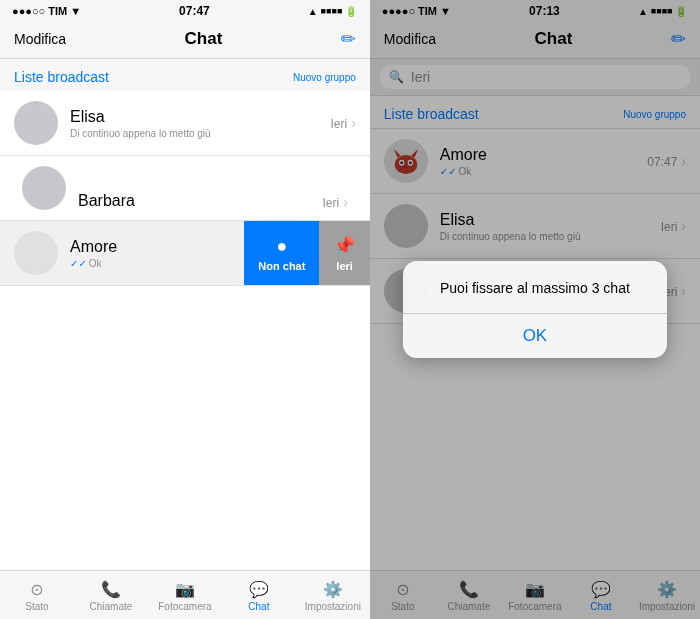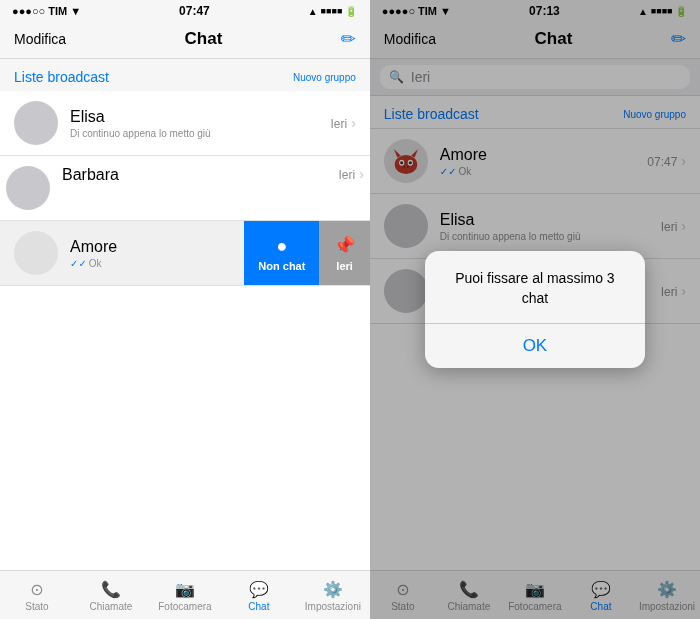--- a/index.html
+++ b/index.html
@@ -185,21 +185,21 @@
       z-index: 10;
       display: flex;
       align-items: center;
       justify-content: center;
     }
 
     
     .alert-dialog {
       background: rgba(247,247,247,0.97);
       border-radius: 14px;
-      width: 220px;
+      width: 264px;
       overflow: hidden;
       box-shadow: 0 4px 20px rgba(0,0,0,0.3);
     }
     .alert-body {
       padding: 18px 20px 14px;
       text-align: center;
     }
     .alert-message {
       font-size: 14px;
       color: #000;
@@ -272,21 +272,21 @@
           <div class="chat-preview">Di continuo appena lo metto giù</div>
         </div>
         <div class="chat-meta">
           <span class="chat-time">Ieri</span>
           <span class="chat-chevron">›</span>
         </div>
       </div>
     </div>
 
     <div style="position:relative; border-bottom: 1px solid #e0e0e0; background:#fff; overflow:hidden;">
-      <div style="display:flex; align-items:flex-start; padding:10px 6px; background:#fff;">
+      <div style="display:flex; align-items:flex-end; padding:10px 22px; background:#fff;">
         <div class="avatar"></div>
         <div class="chat-info">
           <div class="chat-name">Barbara</div>
         </div>
         <div class="chat-meta">
           <span class="chat-time">Ieri</span>
           <span class="chat-chevron">›</span>
         </div>
       </div>
     </div>

